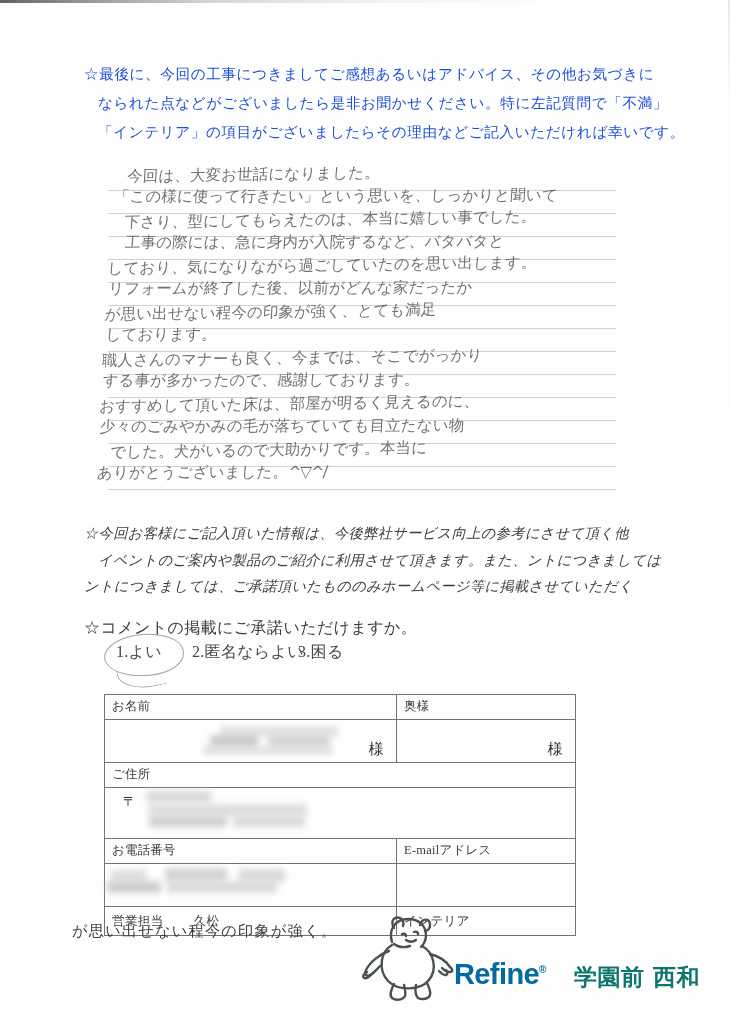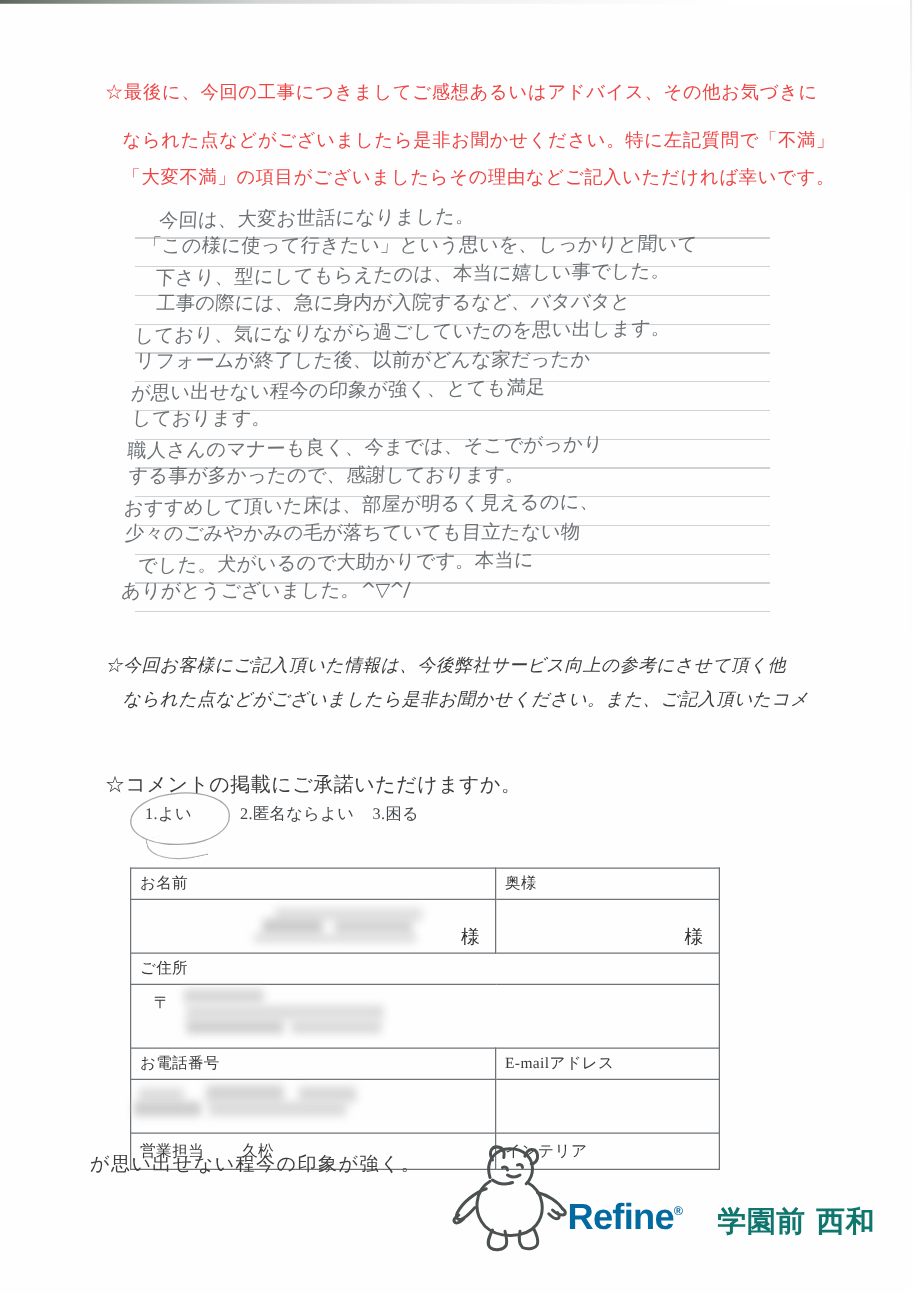--- a/index.html
+++ b/index.html
@@ -36,27 +36,27 @@
   }
 
   
   .intro {
     position: absolute;
     left: 84px;
     top: 60px;
     width: 578px;
     font-size: 14.6px;
     line-height: 29px;
-    color: #ef4444;
+    color: #1d4ed8;
     letter-spacing: .6px;
     text-align: left;
   }
   .intro .ln { display: block; white-space: nowrap; }
   .intro .ln.i1 { text-indent: 0; }
-  .intro .ln.i2 { padding-left: 14px; margin-top: 10px; }
+  .intro .ln.i2 { padding-left: 14px; }
   .intro .ln.i3 { padding-left: 14px; }
 
   
   .hand-area {
     position: absolute;
     left: 108px;
     top: 168px;
     width: 508px;
     height: 334px;
   }
@@ -120,21 +120,21 @@
     white-space: nowrap;
   }
 
   
   .options {
     position: absolute;
     left: 104px;
     top: 640px;
     width: 340px;
     height: 44px;
-    font-size: 13px;
+    font-size: 16px;
     color: #43484c;
   }
   .opt {
     position: absolute;
     top: 2px;
     white-space: nowrap;
     letter-spacing: .3px;
   }
   .opt-1 { left: 12px; }
   .opt-2 { left: 88px; }
@@ -282,21 +282,21 @@
 <body>
 
 <div class="page">
 
   <div class="scan-edge-top"></div>
   <div class="scan-edge-right"></div>
 
   <div class="intro">
     <span class="ln i1">☆最後に、今回の工事につきましてご感想あるいはアドバイス、その他お気づきに</span>
     <span class="ln i2">なられた点などがございましたら是非お聞かせください。特に左記質問で「不満」</span>
-    <span class="ln i3">「大変不満」の項目がございましたらその理由などご記入いただければ幸いです。</span>
+    <span class="ln i3">「インテリア」の項目がございましたらその理由などご記入いただければ幸いです。</span>
   </div>
 
   <div class="hand-area">
     <div class="rules"></div>
     <div class="hand-text">
       <span class="hl ind">今回は、大変お世話になりました。</span>
       <span class="hl">「この様に使って行きたい」という思いを、しっかりと聞いて</span>
       <span class="hl ind">下さり、型にしてもらえたのは、本当に嬉しい事でした。</span>
       <span class="hl ind">工事の際には、急に身内が入院するなど、バタバタと</span>
       <span class="hl">しており、気になりながら過ごしていたのを思い出します。</span>
@@ -309,21 +309,22 @@
       <span class="hl">少々のごみやかみの毛が落ちていても目立たない物</span>
       <span class="hl ind">でした。犬がいるので大助かりです。本当に</span>
       <span class="hl">
         <span>ありがとうございました。</span><span class="emoticon">^▽^/</span>
       </span>
     </div>
   </div>
 
   <div class="consent">
     <span class="ln">☆今回お客様にご記入頂いた情報は、今後弊社サービス向上の参考にさせて頂く他</span>
-    <span class="ln pad">なられた点などがございましたら是非お聞かせください。また、ご記入頂いたコメ</span>
+    <span class="ln pad">イベントのご案内や製品のご紹介に利用させて頂きます。また、ントにつきましては</span>
+    <span class="ln">ントにつきましては、ご承諾頂いたもののみホームページ等に掲載させていただく</span>
   </div>
 
   <div class="consent-q">☆コメントの掲載にご承諾いただけますか。</div>
 
   <div class="options">
     <div class="circle-mark"></div>
     <div class="circle-tail"></div>
     <span class="opt opt-1">1.よい</span>
     <span class="opt opt-2">2.匿名ならよい</span>
     <span class="opt opt-3">3.困る</span>

